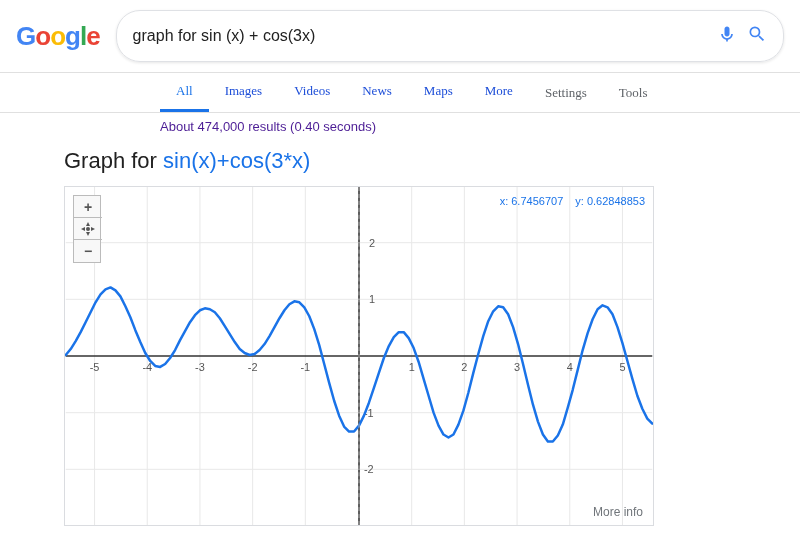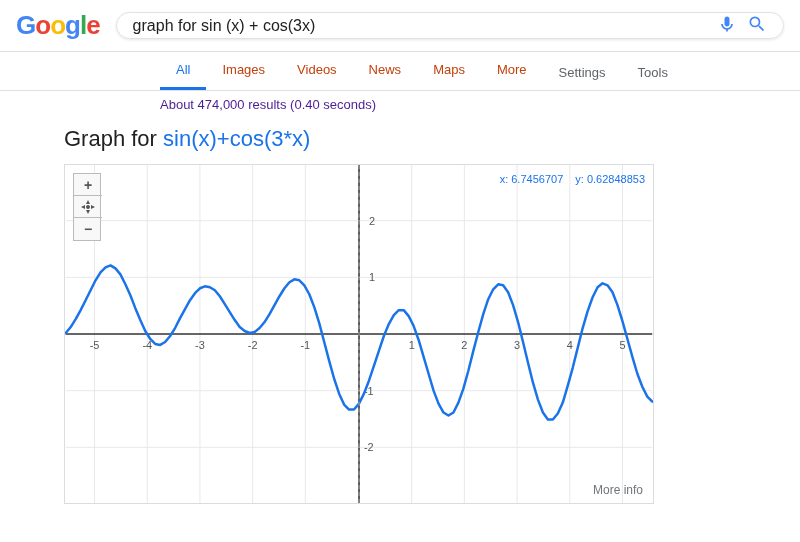--- a/index.html
+++ b/index.html
@@ -33,21 +33,21 @@
     .g-yellow { color: #FBBC05; }
     .g-green { color: #34A853; }
 
     .search-bar-container {
       flex: 1;
       display: flex;
       align-items: center;
       border: 1px solid #dfe1e5;
       border-radius: 24px;
       padding: 8px 16px;
-      height: 27px;
+      height: 52px;
       box-shadow: 0 1px 3px rgba(0,0,0,0.1);
       gap: 10px;
       justify-content: space-between;
     }
     .search-input {
       flex: 1;
       border: none;
       outline: none;
       font-size: 16px;
       color: #212121;
@@ -56,29 +56,30 @@
     .mic-icon-wrap {
       cursor: pointer;
     }
     .search-icon-wrap {
       cursor: pointer;
     }
 
     
     .nav-tabs {
       display: flex;
-      align-items: flex-end;
+      align-items: center;
       padding: 0 160px;
       border-bottom: 1px solid #e0e0e0;
       gap: 0;
+      font-family: Liberation Serif, serif;
     }
     .nav-tab {
       padding: 10px 16px;
       font-size: 13px;
-      color: #c2410c;
+      color: #1d4ed8;
       cursor: pointer;
       border-bottom: 3px solid transparent;
       white-space: nowrap;
     }
     .nav-tab.active {
       color: #1a73e8;
       border-bottom: 3px solid #1a73e8;
     }
     .nav-right-tabs {
       margin-left: auto;

